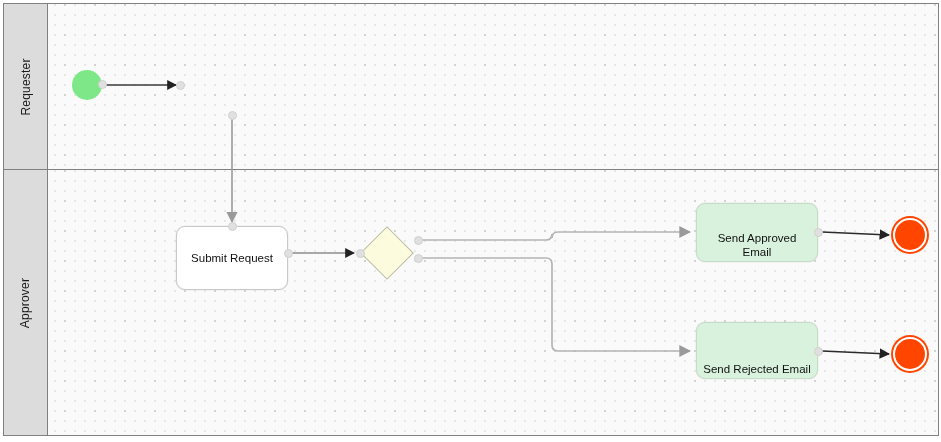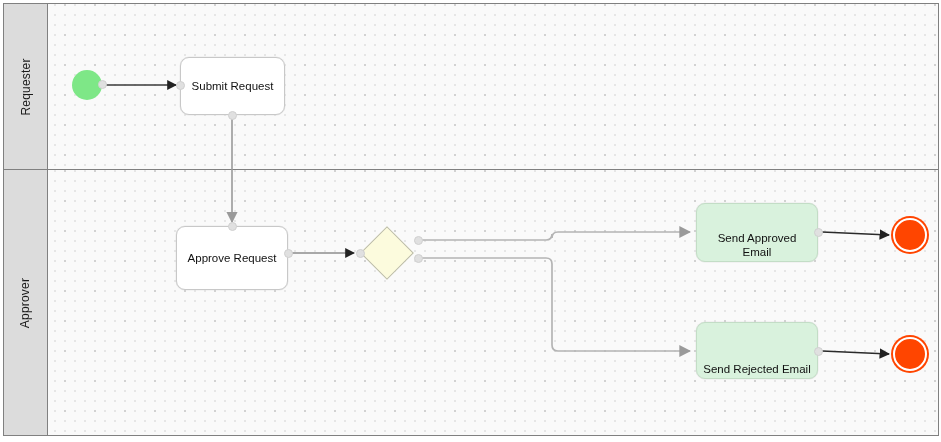--- a/index.html
+++ b/index.html
@@ -195,28 +195,25 @@
     <g>
       <line x1="822" y1="351" x2="889" y2="354" stroke="#2a2a2a" stroke-width="1.5" marker-end="url(#arrow-dark)"></line>
     </g>
   </svg>
 
   <div class="node event start" style="left:72px; top:70px;">
     
   </div>
   <div class="port" style="left:98px; top:80px;"></div>
 
-  <div class="node task white" style="left:180px; top:57px; width:105px; height:58px;">
-    <span>Submit Request</span>
-  </div>
   <div class="port" style="left:176px; top:81px;"></div>
   <div class="port" style="left:228px; top:111px;"></div>
 
   <div class="node task white" style="left:176px; top:226px; width:112px; height:64px;">
-    <span>Approve Request</span>
+    <span>Submit Request</span>
   </div>
   <div class="port" style="left:228px; top:222px;"></div>
   <div class="port" style="left:284px; top:249px;"></div>
 
   <div class="node gateway" style="left:368px; top:234px;">
     
   </div>
   <div class="port" style="left:356px; top:249px;"></div>
   <div class="port" style="left:414px; top:236px;"></div>
   <div class="port" style="left:414px; top:254px;"></div>

